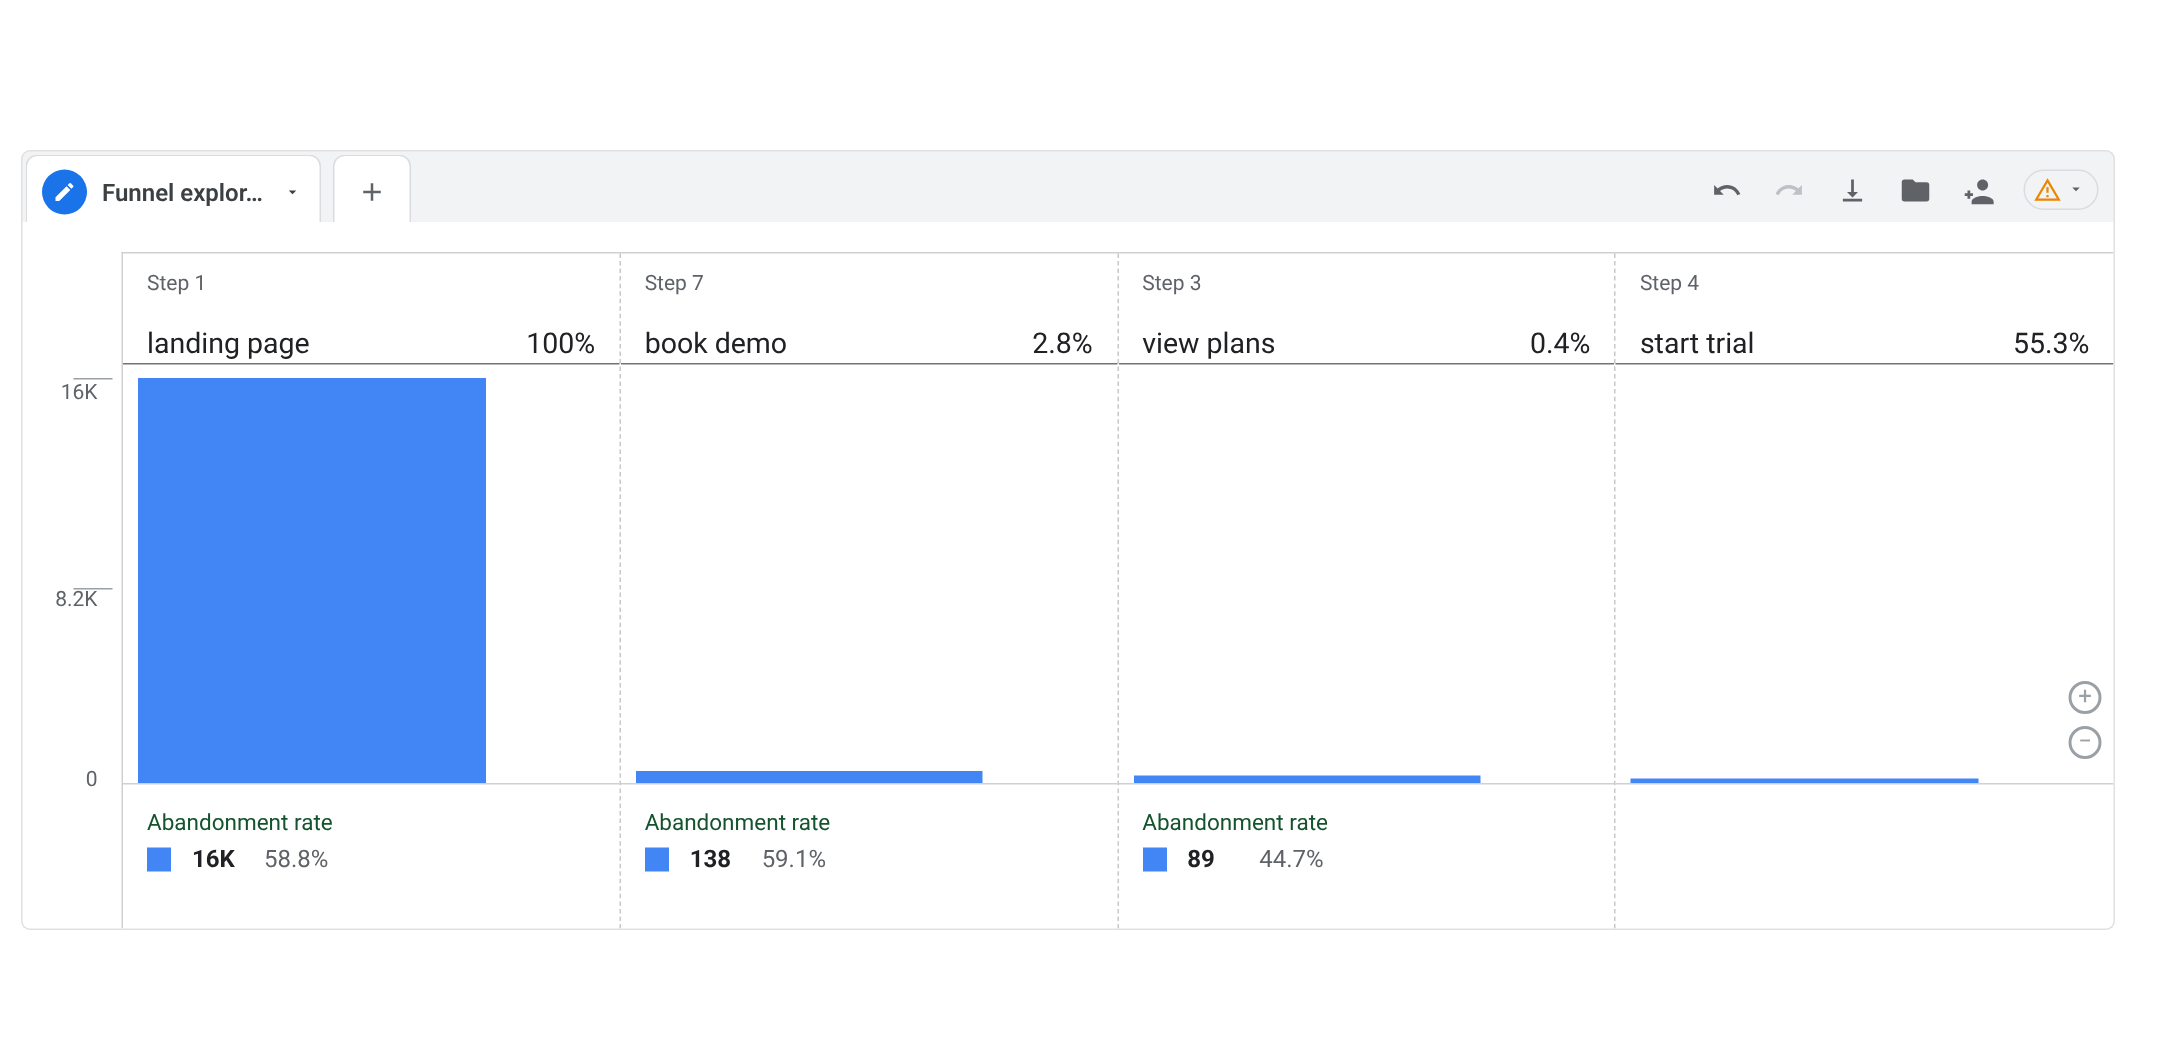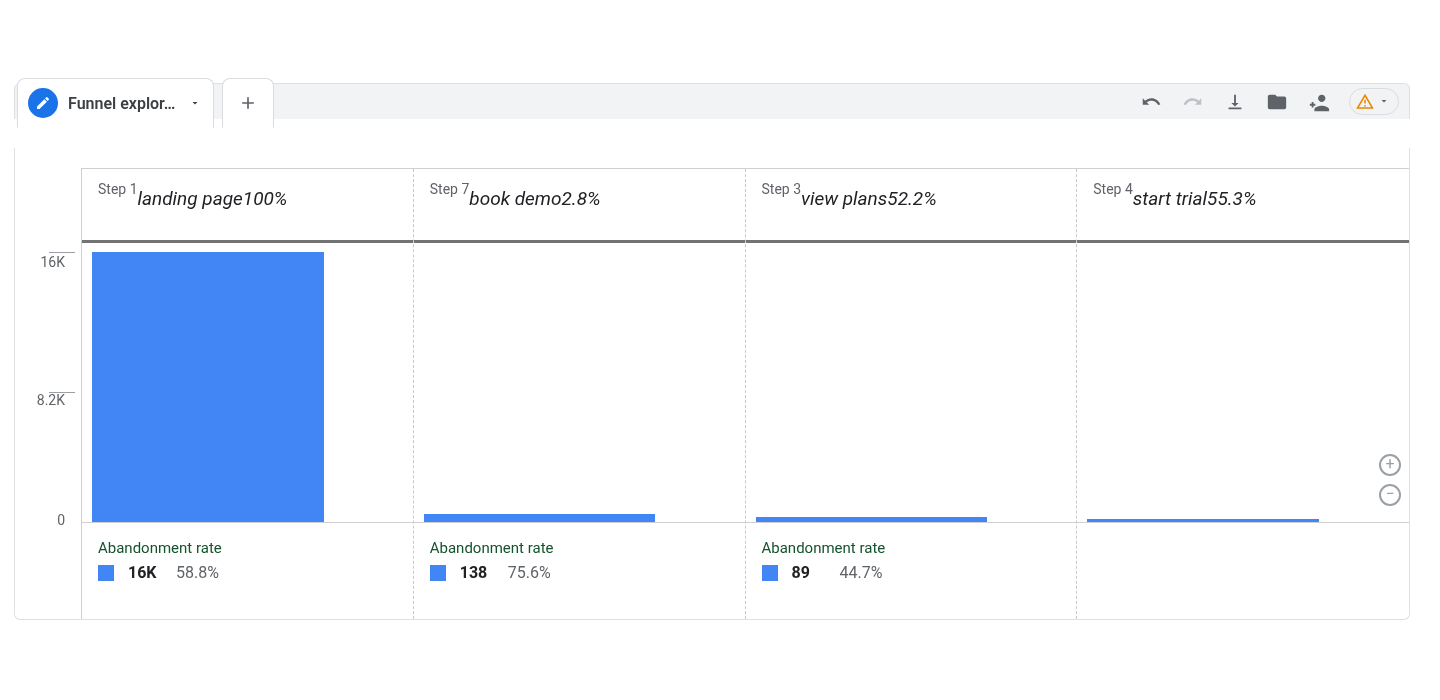--- a/index.html
+++ b/index.html
@@ -1,20 +1,20 @@
 <!DOCTYPE html>
 <html><head>
 <meta charset="utf-8">
 <style>
   * { box-sizing: border-box; margin: 0; padding: 0; }
   html, body { width: 1440px; height: 700px; font-family: Roboto, Arial, sans-serif; background: #fff; }
   .canvas { position: relative; width: 1440px; height: 700px; }
   
   .tabbar {
-    position: absolute; left: 14px; top: 83px; right: 30px; height: 36px;
+    position: absolute; left: 14px; top: 100px; right: 30px; height: 52px;
     background: #f1f3f4; border: 1px solid #e0e0e0; border-bottom: none;
     border-radius: 6px 6px 0 0; display: flex; align-items: center;
   }
   .tab {
     height: 50px; margin: 1px 0 0 2px; padding: 0 12px 0 10px;
     background: #fff; border: 1px solid #dadce0; border-bottom: 1px solid #fff;
     border-radius: 8px 8px 0 0; display: flex; align-items: center; gap: 10px;
     position: relative; top: 1px;
   }
   .tab .badge {
@@ -62,23 +62,23 @@
   .ytick-line.l16k{ top: 84px;}
   .ytick-line.l82k{ top: 224px;}
 
   .steps {
     position: absolute; left: 66px; right: 0; top: 20px; bottom: 0;
     border-left: 1px solid #d0d0d0; border-top: 1px solid #d0d0d0;
     display: grid; grid-template-columns: repeat(4, 1fr);
   }
   .step { position: relative; border-right: 1px dashed #c8c8c8; }
   .step:last-child { border-right: none; }
-  .step .head { height: 74px; border-bottom: 3px solid #737373; padding: 12px 16px 0 16px; display:flex; }
+  .step .head { height: 74px; border-bottom: 1px solid #737373; padding: 12px 16px 0 16px; display:flex; flex-direction:column; }
   .step .stepnum { font-size: 14px; color: #5f6368; }
-  .step .row2 { display:flex; justify-content: space-between; align-items: baseline; margin-top: 6px; font-style: italic;}
+  .step .row2 { display:flex; justify-content: space-between; align-items: baseline; margin-top: 20px;}
   .step .stepname { font-size: 19px; color: #202124; }
   .step .steppct { font-size: 19px; color: #202124; }
   .chartzone { position:absolute; left:0; right:0; top:74px; height: 280px; border-bottom:1px solid #d0d0d0;}
   .chartzone .barwrap { position:absolute; left:10px; bottom:0; width:70%; }
   .chartzone .bar { width:100%; background:#4285f4; }
   .footer { position:absolute; left:0; right:0; top: 360px; padding: 10px 16px 0 16px; }
   .footer .lbl { font-size: 15px; color: #14532d; }
   .footer .vals { display:flex; align-items:center; gap: 14px; margin-top:6px;}
   .footer .swatch { width:16px; height:16px; background:#4285f4; }
   .footer .cnt { font-size:16px; font-weight:700; color:#202124; min-width:34px; }
@@ -195,30 +195,30 @@
           <div class="chartzone">
             <div class="barwrap">
               <div class="bar" style="height:8px"></div>
             </div>
           </div>
           <div class="footer">
             <div class="lbl">Abandonment rate</div>
             <div class="vals">
               <span class="swatch"></span>
               <span class="cnt">138</span>
-              <span class="pct">75.6%</span>
+              <span class="pct">59.1%</span>
             </div>
           </div>
         </div>
         <div class="step">
           <div class="head">
             <span class="stepnum">Step 3</span>
             <div class="row2">
               <span class="stepname">view plans</span>
-              <span class="steppct">52.2%</span>
+              <span class="steppct">0.4%</span>
             </div>
           </div>
           <div class="chartzone">
             <div class="barwrap">
               <div class="bar" style="height:5px"></div>
             </div>
           </div>
           <div class="footer">
             <div class="lbl">Abandonment rate</div>
             <div class="vals">

